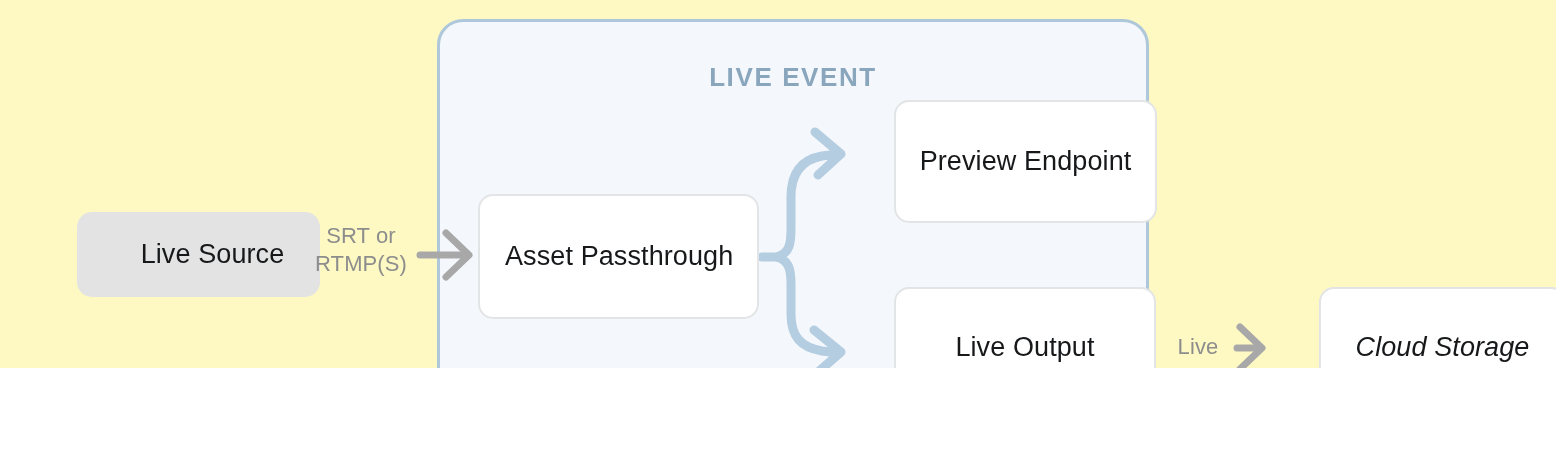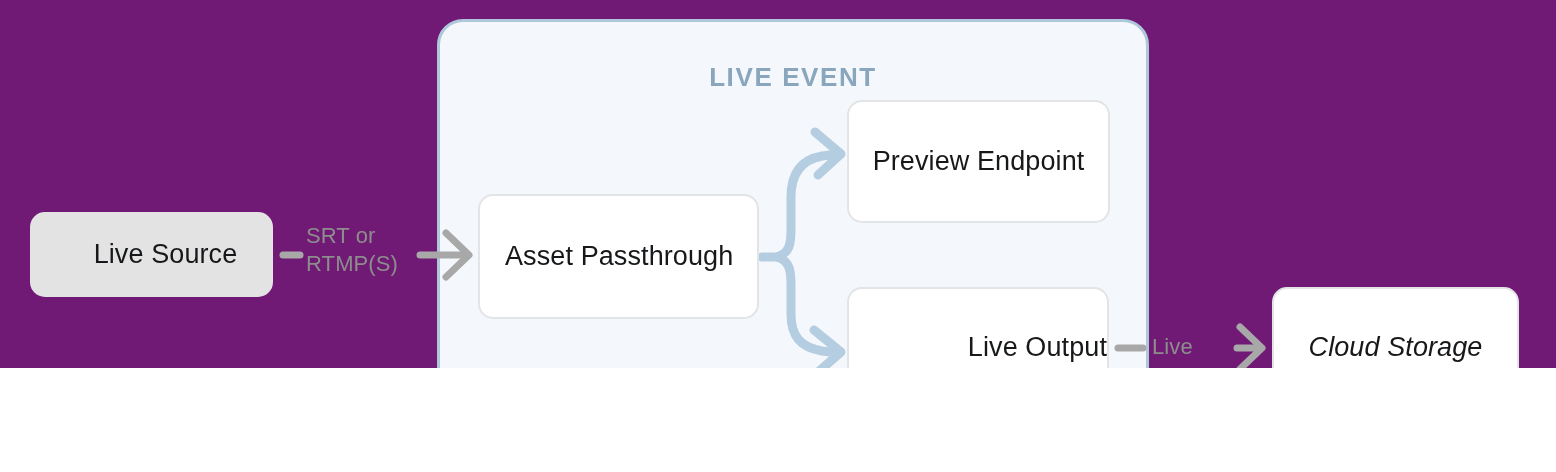--- a/index.html
+++ b/index.html
@@ -7,21 +7,21 @@
     padding: 0;
     background: #ffffff;
   }
   body {
     font-family: "Liberation Sans", sans-serif;
   }
   #canvas {
     position: relative;
     width: 1556px;
     height: 368px;
-    background: #701a75;
+    background: #fef9c3;
     overflow: hidden;
   }
   .svg-layer {
     position: absolute;
     left: 0;
     top: 0;
     width: 1556px;
     height: 472px;
     pointer-events: none;
   }
@@ -29,21 +29,21 @@
     position: absolute;
     box-sizing: border-box;
     display: flex;
     align-items: center;
     border-radius: 14px;
     color: #17181a;
     font-size: 27px;
     line-height: 1.30;
     letter-spacing: 0.1px;
   }
-  .node.center { justify-content: center; text-align: center; }
+  .node.center { justify-content: center; text-align: center; margin-left: 47px; }
   .node.left   { justify-content: flex-start; text-align: left; }
 
   
   #node-live-source {
     left: 30px; top: 212px; width: 243px; height: 85px;
     background: #e3e3e3;
     border: none;
     border-radius: 15px;
     justify-content: center;
     padding-left: 28px;
@@ -78,34 +78,34 @@
     padding-left: 25px; padding-right: 14px;
     border-radius: 15px;
   }
   #node-preview-endpoint {
     left: 847px; top: 100px; width: 263px; height: 123px;
     border-radius: 15px;
   }
   #node-live-output {
     left: 847px; top: 287px; width: 262px; height: 122px;
     border-radius: 15px;
-    justify-content: flex-end;
   }
   #node-cloud-storage {
     left: 1272px; top: 287px; width: 247px; height: 122px;
     border-radius: 15px;
     font-style: italic;
   }
 
   
   .edge-label {
     position: absolute;
     color: #8d8d8d;
     font-size: 22px;
     line-height: 1.28;
+    text-align: center;
     letter-spacing: 0.1px;
     white-space: pre-line;
   }
   #edge-label-srt {
     left: 306px; top: 222px; width: 110px;
   }
   #edge-label-asset {
     left: 1152px; top: 333px; width: 92px;
   }
 </style>

